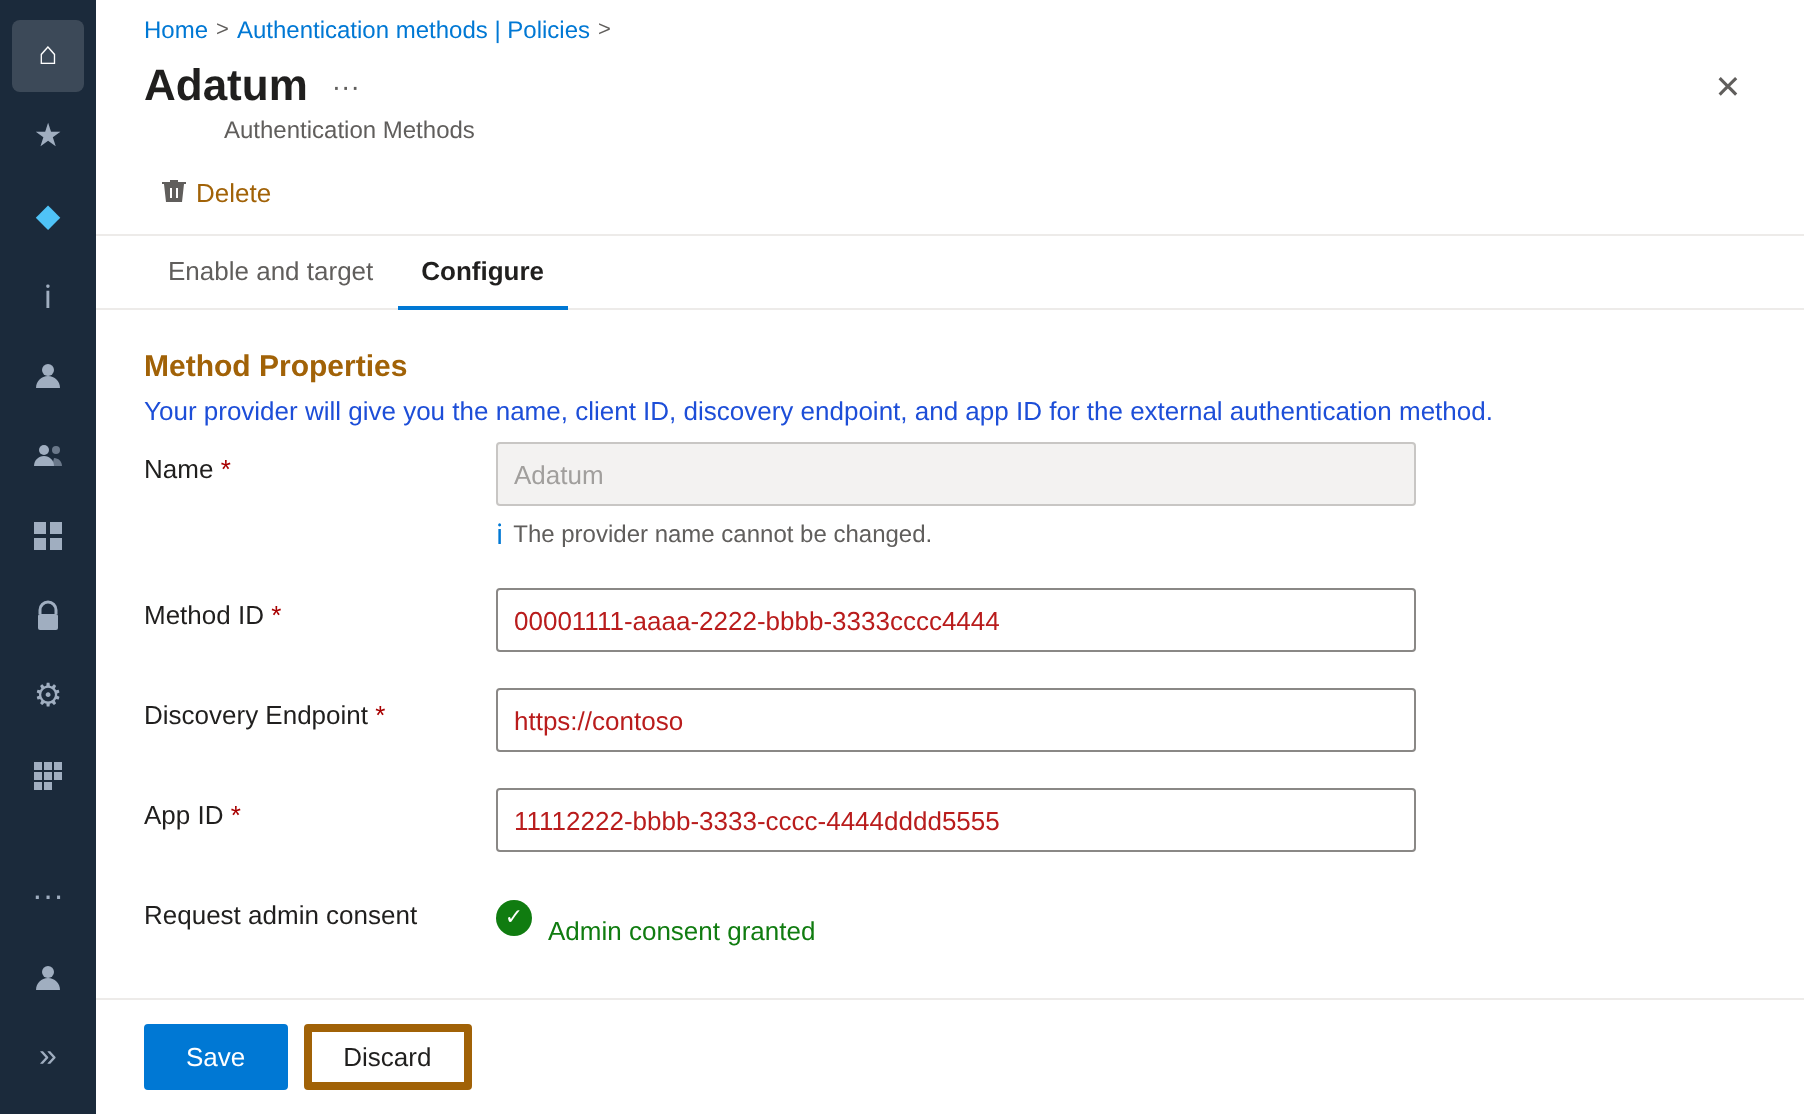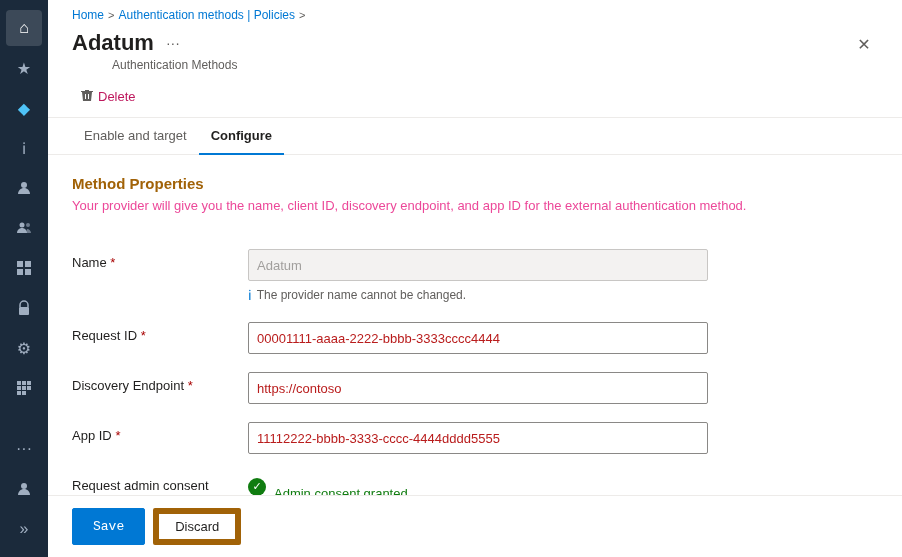--- a/index.html
+++ b/index.html
@@ -108,21 +108,21 @@
       border-bottom: 1px solid #edebe9;
     }
     .toolbar-btn {
       display: flex;
       align-items: center;
       gap: 4px;
       padding: 4px 8px;
       background: none;
       border: none;
       cursor: pointer;
-      color: #be185d;
+      color: #a16207;
       font-size: 13px;
       border-radius: 2px;
     }
     .toolbar-btn .icon { color: #605e5c; }
 
     
     .tabs {
       display: flex;
       padding: 0 24px;
       border-bottom: 1px solid #edebe9;
@@ -150,22 +150,22 @@
     }
 
     .section-title {
       font-size: 15px;
       font-weight: 700;
       color: #a16207;
       margin-bottom: 6px;
     }
     .section-desc {
       font-size: 13px;
-      color: #ec4899;
-      margin-bottom: 36px;
+      color: #1d4ed8;
+      margin-bottom: 8px;
     }
 
     
     .form-row {
       display: flex;
       align-items: flex-start;
       margin-bottom: 18px;
       gap: 16px;
     }
     .form-label {
@@ -237,27 +237,26 @@
     }
     .btn-primary {
       padding: 5px 20px;
       background: #0078d4;
       color: #fff;
       border: 1px solid #0078d4;
       border-radius: 2px;
       cursor: pointer;
       font-size: 13px;
       font-weight: 500;
-      font-family: Liberation Mono, monospace;
     }
     .btn-secondary {
       padding: 5px 16px;
       background: #fff;
       color: #201f1e;
-      border: 6px solid #a16207;
+      border: 4px solid #a16207;
       border-radius: 2px;
       cursor: pointer;
       font-size: 13px;
       text-align: right;
     }
   </style>
 </head>
 <body>
 
 <div class="sidebar">
@@ -371,21 +370,21 @@
         <input type="text" class="form-input disabled" value="Adatum" disabled="" style="">
         <div class="info-msg">
           <span class="info-icon">ℹ</span>
           <span>The provider name cannot be changed.</span>
         </div>
       </div>
     </div>
 
     <div class="form-row">
       <div class="form-label">
-        <span>Request ID</span> <span class="required">*</span>
+        <span>Method ID</span> <span class="required">*</span>
       </div>
       <div class="form-field">
         <input type="text" class="form-input" value="00001111-aaaa-2222-bbbb-3333cccc4444" style="">
       </div>
     </div>
 
     <div class="form-row">
       <div class="form-label">
         <span>Discovery Endpoint</span> <span class="required">*</span>
       </div>

